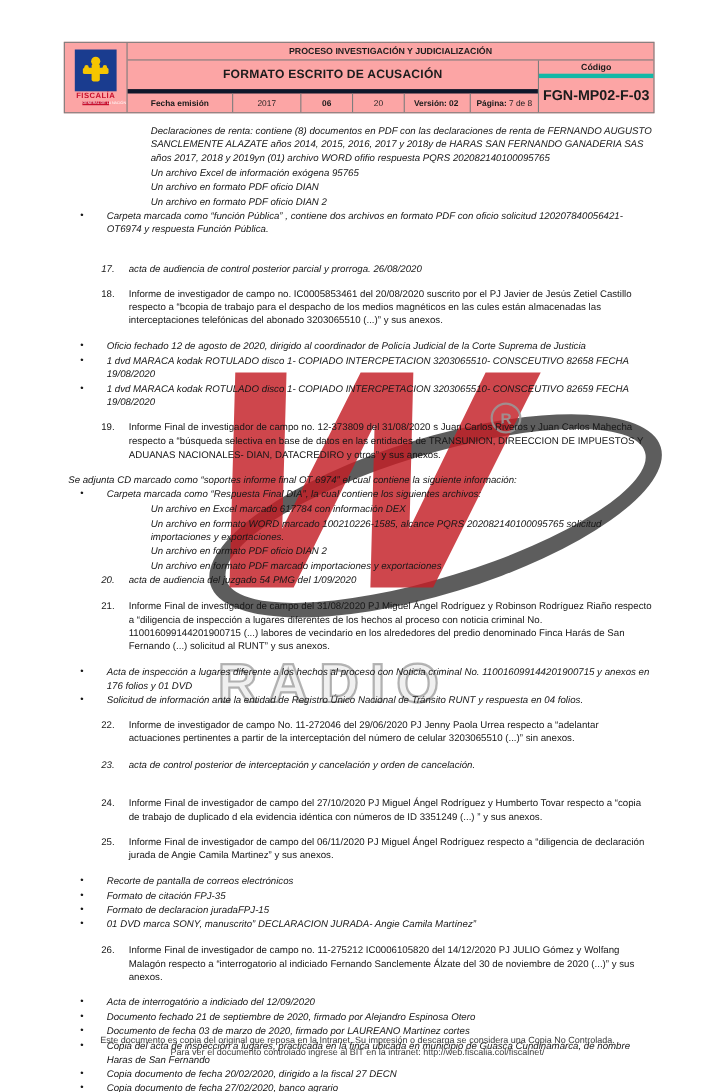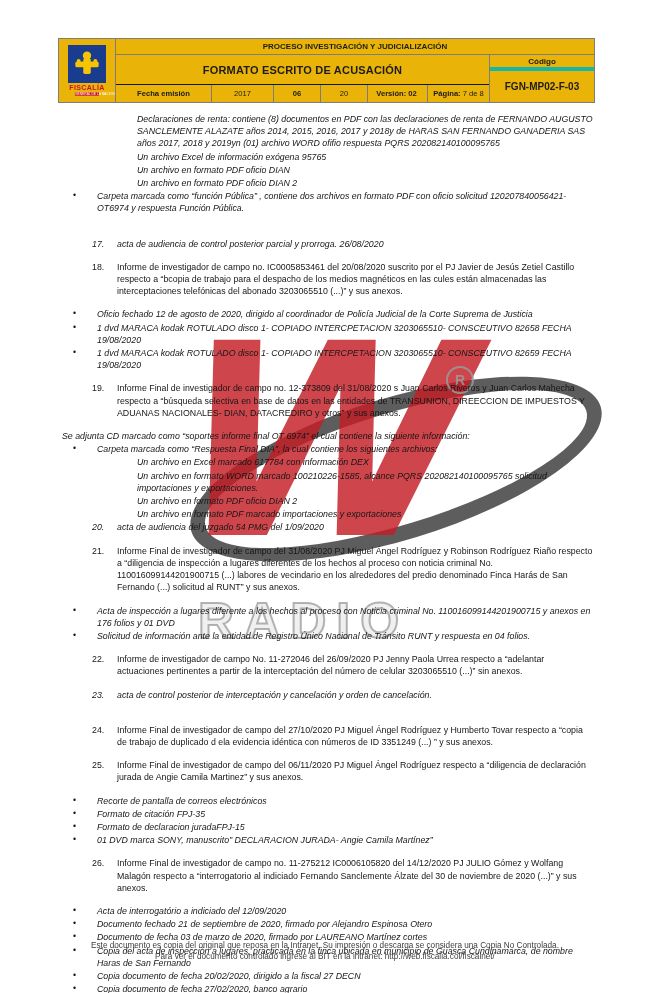--- a/index.html
+++ b/index.html
@@ -1,45 +1,45 @@
 <!DOCTYPE html>
 <html><head>
 <meta charset="utf-8">
 <style>
   html,body{margin:0;padding:0;background:#ffffff;}
   .page{position:relative;width:650px;height:993px;background:#ffffff;overflow:hidden;
         font-family:"Liberation Sans",sans-serif;color:#1c1c1c;}
 
   
   .htable{position:absolute;left:58px;top:38px;width:537px;height:65px;display:flex;
-          border:1px solid #7d7d7d;box-sizing:border-box;background:#eab308;z-index:3;}
+          border:1px solid #7d7d7d;box-sizing:border-box;background:#fca5a5;z-index:3;}
   .logo-cell{width:57px;border-right:1px solid #7d7d7d;box-sizing:border-box;display:flex;
              flex-direction:column;align-items:center;justify-content:center;padding:2px 0;}
   .logo-square{width:38px;height:38px;background:#1a3c8f;display:flex;align-items:center;justify-content:center;}
   .logo-name{font-size:7px;font-weight:bold;color:#c8102e;letter-spacing:.4px;margin-top:1px;}
   .logo-strip{width:44px;height:6px;background:#c8102e;color:#fff;font-size:6px;line-height:6px;
               text-align:center;transform:scale(.55);transform-origin:center;white-space:nowrap;}
   .hmain{flex:1;display:flex;flex-direction:column;}
   .hrow1{height:16px;border-bottom:1px solid #7d7d7d;box-sizing:border-box;display:flex;
          align-items:center;justify-content:center;font-size:8px;font-weight:bold;}
   .hrow2{flex:1;display:flex;}
   .hleft{width:374px;border-right:1px solid #7d7d7d;box-sizing:border-box;display:flex;flex-direction:column;}
   .htitle{flex:1;display:flex;align-items:center;justify-content:center;font-size:11px;font-weight:bold;
-          border-bottom:1px solid #0f172a;box-sizing:border-box;letter-spacing:.2px;}
+          border-bottom:4px solid #0f172a;box-sizing:border-box;letter-spacing:.2px;}
   .hmeta{height:17px;display:flex;font-size:7.6px;align-items:stretch;}
   .hmeta .mcell{display:flex;align-items:center;justify-content:center;border-right:1px solid #7d7d7d;
                 box-sizing:border-box;white-space:nowrap;text-align:center;}
   .hmeta .mcell:last-child{border-right:none;}
   .m1{width:96px;font-weight:bold;} .m2{width:62px;} .m3{width:47px;font-weight:bold;} .m4{width:47px;}
   .m5{width:60px;} .m6{flex:1;}
   .blab{font-weight:bold;margin-right:2px;}
   .hcode{flex:1;display:flex;flex-direction:column;}
   .hcode-label{height:16px;border-bottom:4px solid #14b8a6;box-sizing:border-box;display:flex;
                align-items:center;justify-content:center;font-size:8px;font-weight:bold;}
-  .hcode-value{flex:1;display:flex;align-items:center;justify-content:center;font-size:10px;font-weight:bold;}
+  .hcode-value{flex:1;display:flex;align-items:center;justify-content:center;font-size:13px;font-weight:bold;}
 
   
   .wmark{position:absolute;inset:0;z-index:1;pointer-events:none;}
   .wm-w{position:absolute;left:178px;top:308px;font-family:"DejaVu Sans",sans-serif;font-weight:bold;
         font-style:italic;font-size:268px;line-height:1;color:#c41e25;opacity:.82;transform:skewX(-4deg);}
   .wm-swoosh{position:absolute;left:182px;top:398px;width:428px;height:142px;border:15px solid #2f2f2f;
              border-radius:50%;box-sizing:border-box;transform:rotate(-17deg);opacity:.78;}
   .wm-reg{position:absolute;left:446px;top:366px;width:24px;height:24px;border:2px solid #9a9a9a;
           border-radius:50%;color:#9a9a9a;font-size:14px;font-weight:bold;display:flex;align-items:center;
           justify-content:center;opacity:.85;background:transparent;}
@@ -133,21 +133,21 @@
       <div class="blk para it g1"><span>Se adjunta CD marcado como “soportes informe final OT 6974” el cual contiene la siguiente información:</span></div>
       <div class="blk bullet it"><span class="mk">•</span><span>Carpeta marcada como “Respuesta Final DIA”, la cual contiene los siguientes archivos:</span></div>
       <div class="blk deep it"><span>Un archivo en Excel marcado 617784 con información DEX</span></div>
       <div class="blk deep it"><span>Un archivo en formato WORD marcado 100210226-1585, alcance PQRS 202082140100095765 solicitud importaciones y exportaciones.</span></div>
       <div class="blk deep it"><span>Un archivo en formato PDF oficio DIAN 2</span></div>
       <div class="blk deep it"><span>Un archivo en formato PDF marcado importaciones y exportaciones</span></div>
       <div class="blk num it"><span class="mk">20.</span><span>acta de audiencia del juzgado 54 PMG del 1/09/2020</span></div>
       <div class="blk num g1"><span class="mk">21.</span><span>Informe Final de investigador de campo del 31/08/2020 PJ Miguel Ángel Rodríguez y Robinson Rodríguez Riaño respecto a “diligencia de inspección a lugares diferentes de los hechos al proceso con noticia criminal No. 110016099144201900715 (...) labores de vecindario en los alrededores del predio denominado Finca Harás de San Fernando (...) solicitud al RUNT” y sus anexos.</span></div>
       <div class="blk bullet it g1"><span class="mk">•</span><span>Acta de inspección a lugares diferente a los hechos al proceso con Noticia criminal No. 110016099144201900715 y anexos en 176 folios y 01 DVD</span></div>
       <div class="blk bullet it"><span class="mk">•</span><span>Solicitud de información ante la entidad de Registro Único Nacional de Tránsito RUNT y respuesta en 04 folios.</span></div>
-      <div class="blk num g1"><span class="mk">22.</span><span>Informe de investigador de campo No. 11-272046 del 26/09/2020 PJ Jenny Paola Urrea respecto a “adelantar actuaciones pertinentes a partir de la interceptación del número de celular 3203065510 (...)” sin anexos.</span></div>
+      <div class="blk num g1"><span class="mk">22.</span><span>Informe de investigador de campo No. 11-272046 del 29/06/2020 PJ Jenny Paola Urrea respecto a “adelantar actuaciones pertinentes a partir de la interceptación del número de celular 3203065510 (...)” sin anexos.</span></div>
       <div class="blk num it g1"><span class="mk">23.</span><span>acta de control posterior de interceptación y cancelación y orden de cancelación.</span></div>
       <div class="blk num g2"><span class="mk">24.</span><span>Informe Final de investigador de campo del 27/10/2020 PJ Miguel Ángel Rodríguez y Humberto Tovar respecto a “copia de trabajo de duplicado d ela evidencia idéntica con números de ID 3351249 (...) ” y sus anexos.</span></div>
       <div class="blk num g1"><span class="mk">25.</span><span>Informe Final de investigador de campo del 06/11/2020 PJ Miguel Ángel Rodríguez respecto a “diligencia de declaración jurada de Angie Camila Martinez” y sus anexos.</span></div>
       <div class="blk bullet it g1"><span class="mk">•</span><span>Recorte de pantalla de correos electrónicos</span></div>
       <div class="blk bullet it"><span class="mk">•</span><span>Formato de citación FPJ-35</span></div>
       <div class="blk bullet it"><span class="mk">•</span><span>Formato de declaracion juradaFPJ-15</span></div>
       <div class="blk bullet it"><span class="mk">•</span><span>01 DVD marca SONY, manuscrito” DECLARACION JURADA- Angie Camila Martínez”</span></div>
       <div class="blk num g1"><span class="mk">26.</span><span>Informe Final de investigador de campo no. 11-275212 IC0006105820 del 14/12/2020 PJ JULIO Gómez y Wolfang Malagón respecto a “interrogatorio al indiciado Fernando Sanclemente Álzate del 30 de noviembre de 2020 (...)” y sus anexos.</span></div>
       <div class="blk bullet it g1"><span class="mk">•</span><span>Acta de interrogatório a indiciado del 12/09/2020</span></div>
       <div class="blk bullet it"><span class="mk">•</span><span>Documento fechado 21 de septiembre de 2020, firmado por Alejandro Espinosa Otero</span></div>

